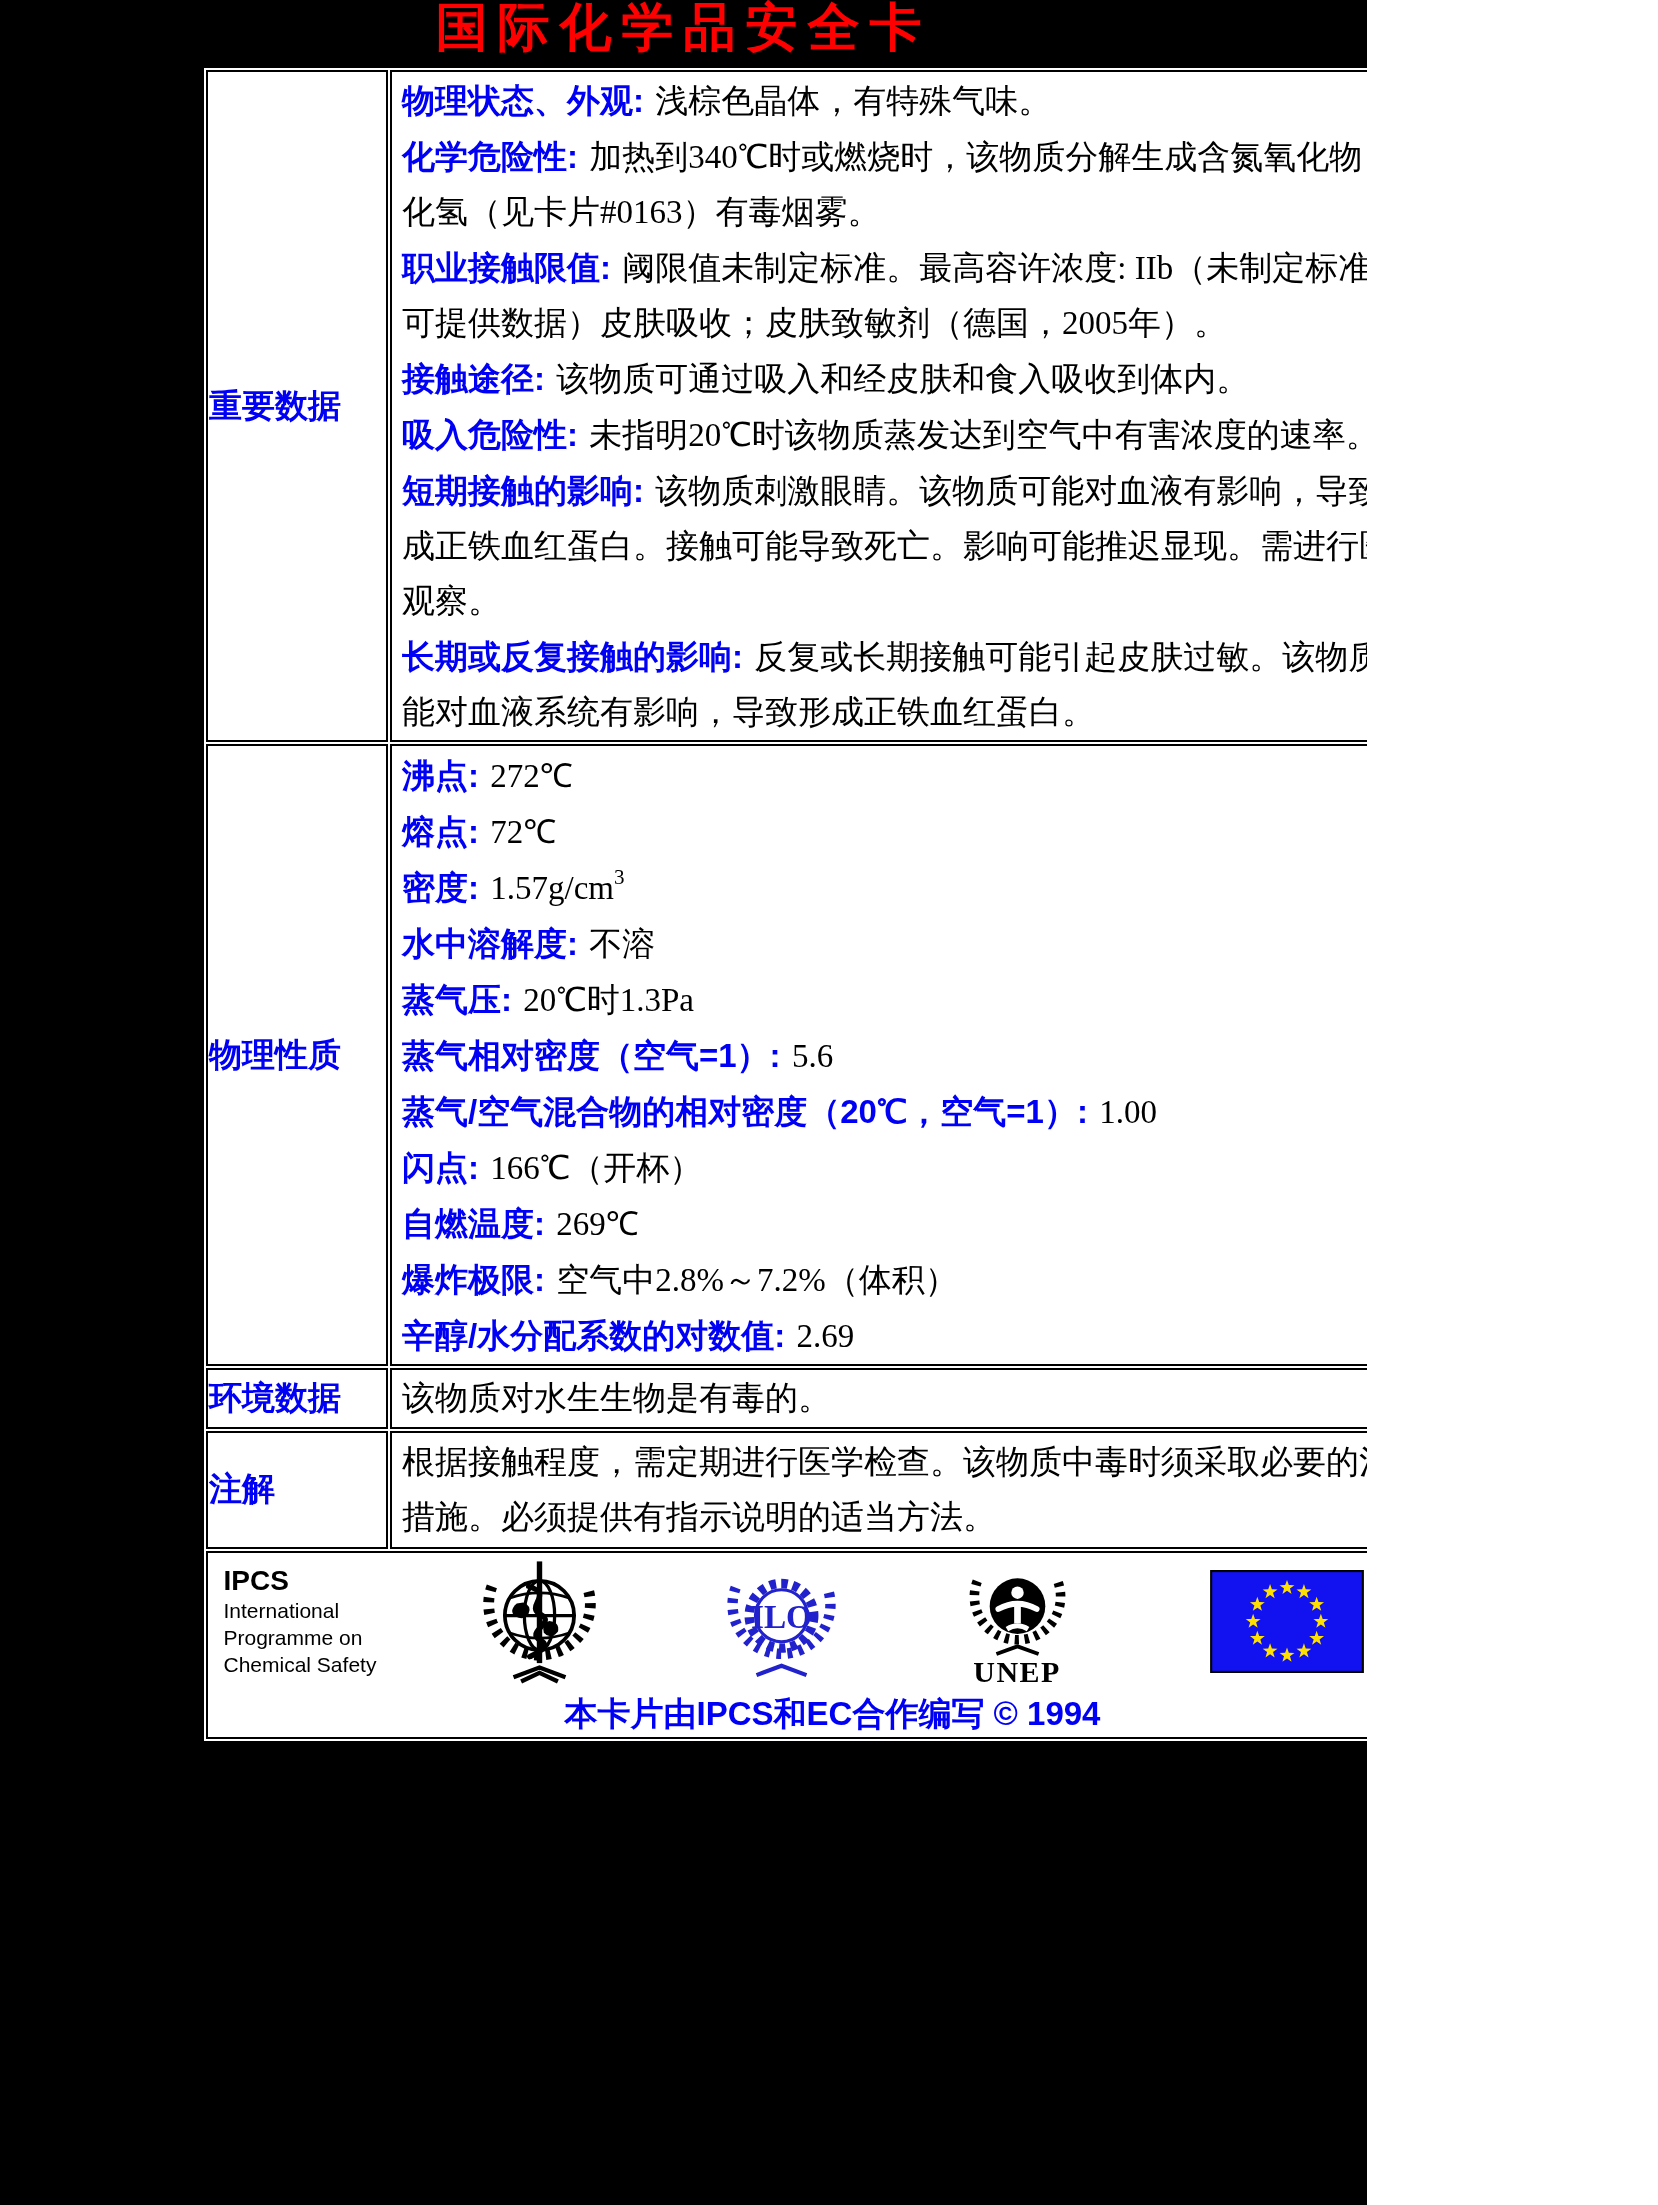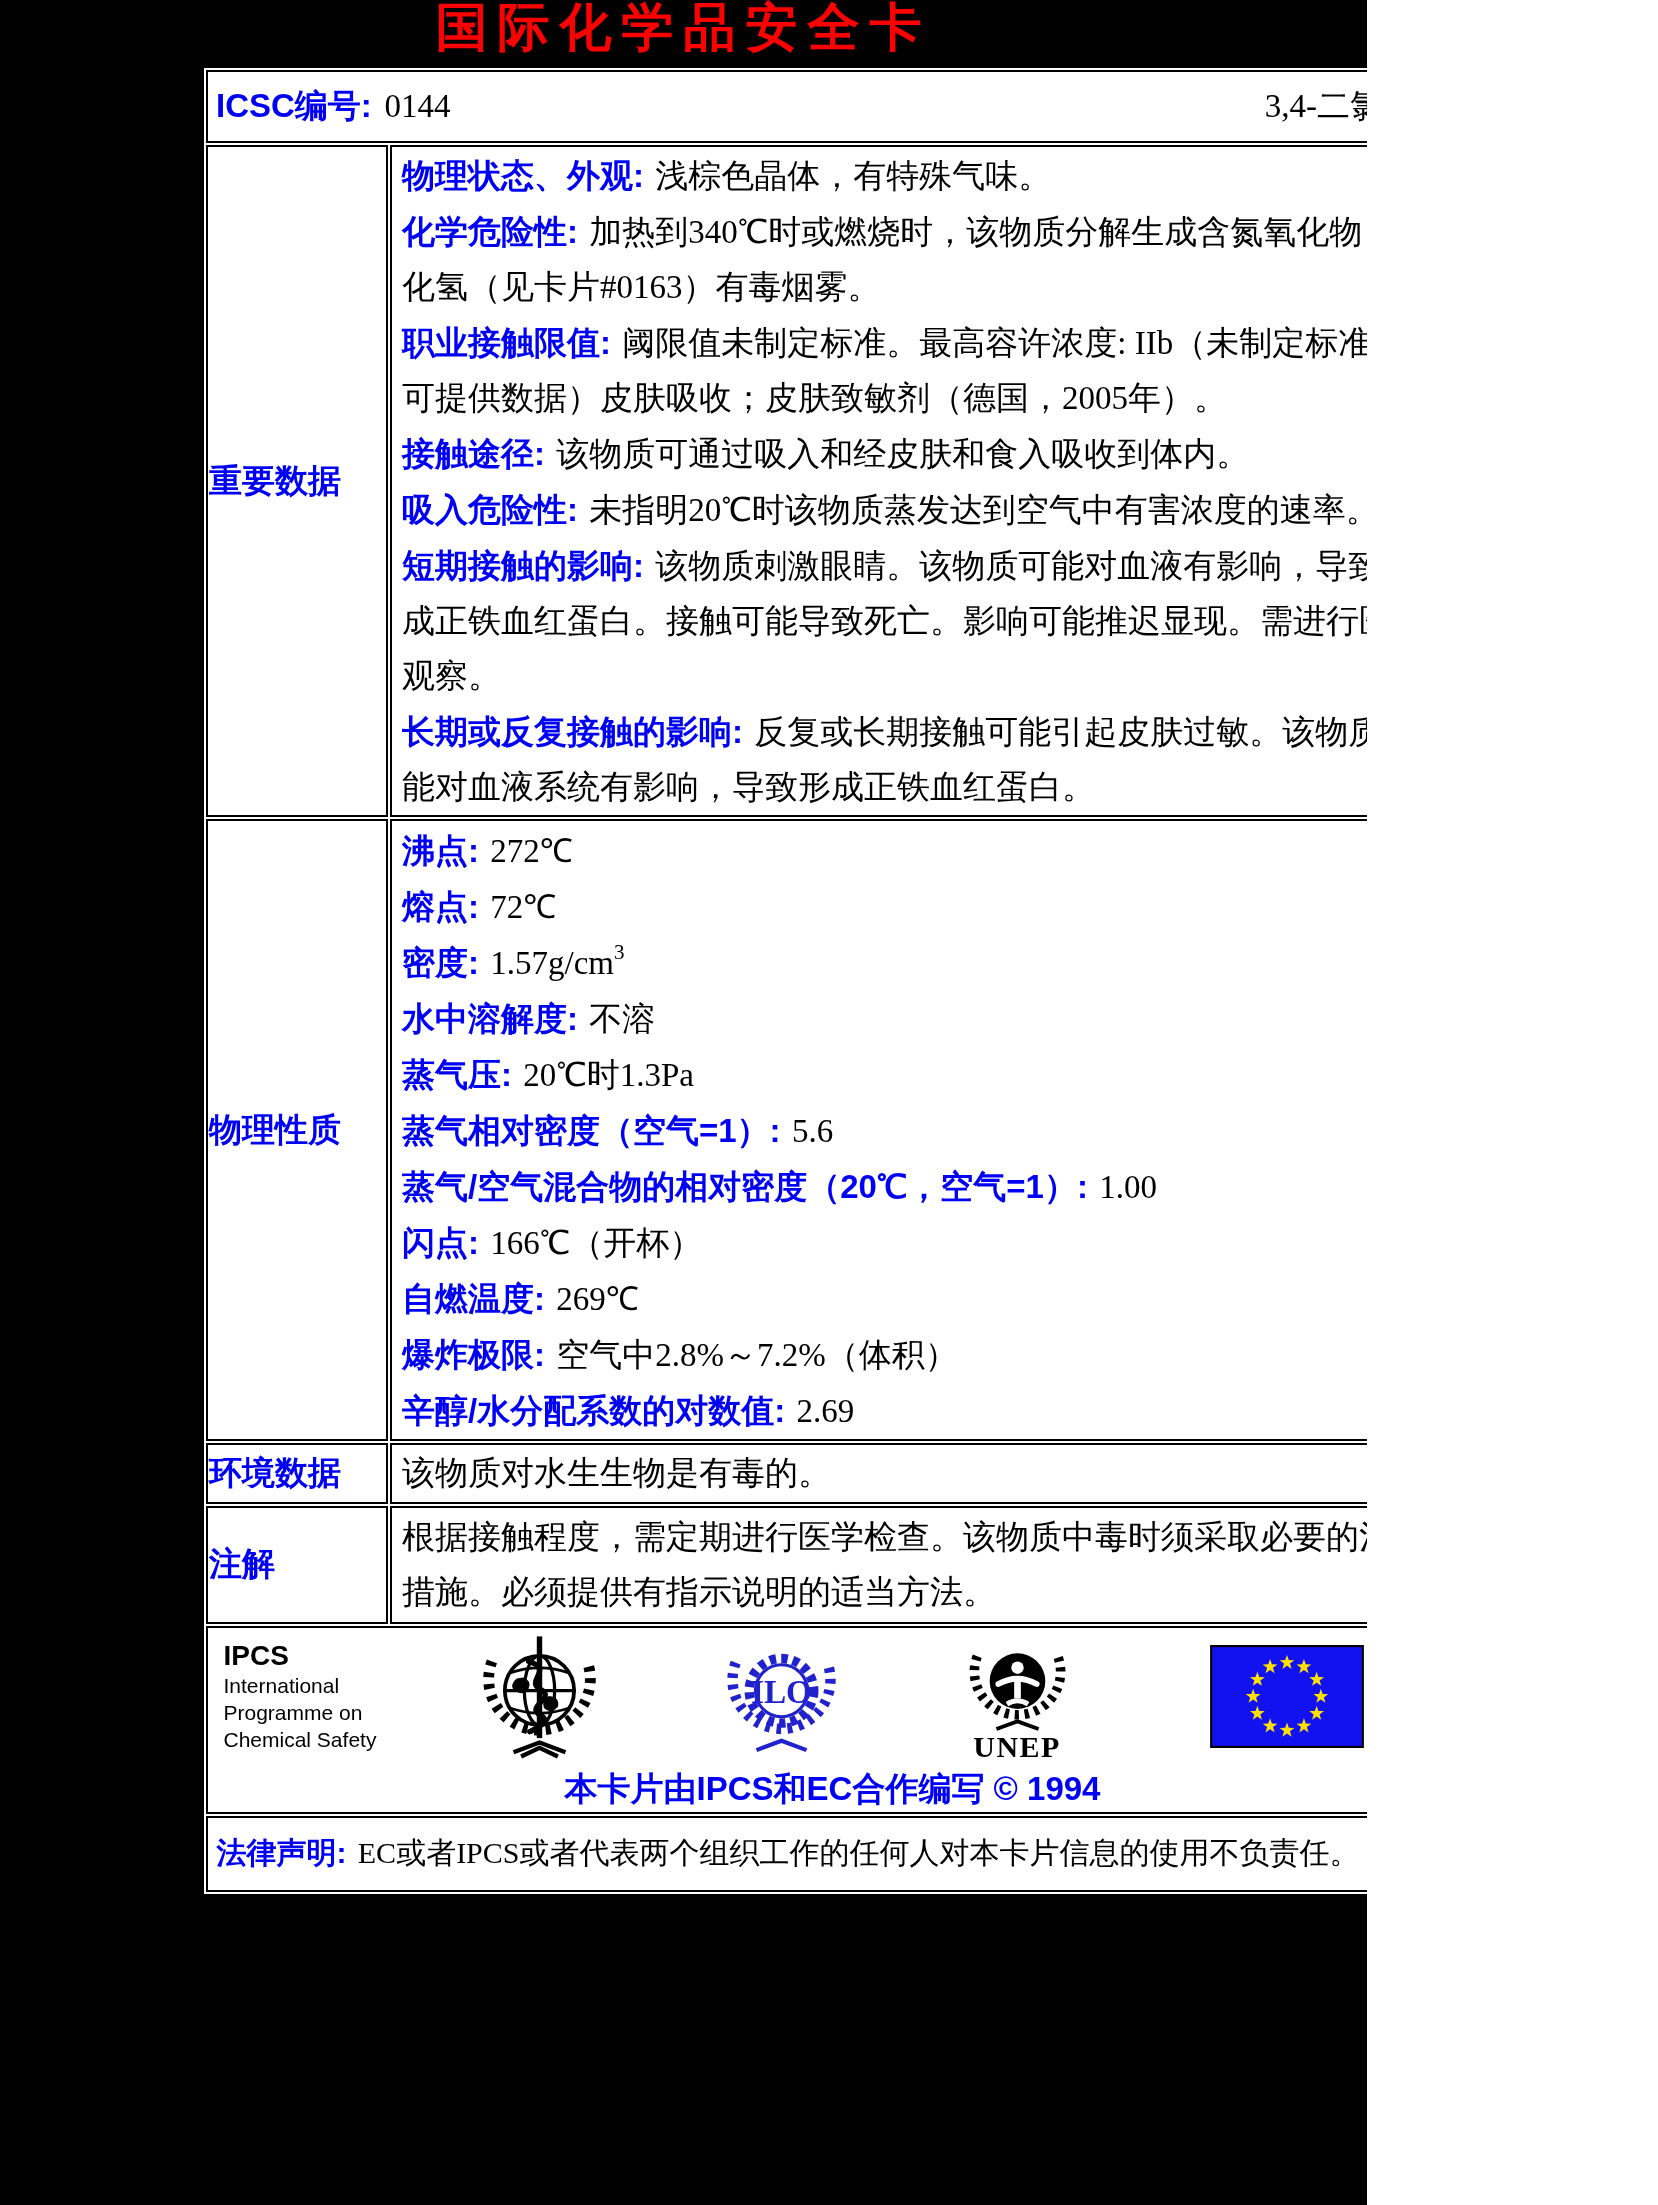--- a/index.html
+++ b/index.html
@@ -157,30 +157,20 @@
 
   <h1 class="doc-title">国际化学品安全卡</h1>
 
   <table class="card">
     <colgroup>
         <col style="width:182px">
         <col>
       </colgroup>
 
     <tbody>
-        <tr>
-      <td colspan="2" class="cell h-header">
-        <div class="hdr-flex">
-          <span>
-            <span class="hdr-label">ICSC编号:</span><span class="hdr-num">0144</span>
-          </span>
-          <span class="hdr-right">3,4-二氯苯胺</span>
-        </div>
-      </td>
-    </tr>
 
     <tr>
       <td class="cell label-cell h-important">重要数据</td>
       <td class="cell content-cell h-important">
         <div>
   <div class="kv-item"><span class="kv-label">物理状态、外观:</span><span class="kv-text">浅棕色晶体，有特殊气味。</span><sup class="kv-sup"></sup></div>
 
   <div class="kv-item"><span class="kv-label">化学危险性:</span><span class="kv-text">加热到340℃时或燃烧时，该物质分解生成含氮氧化物，氯化氢（见卡片#0163）有毒烟雾。</span><sup class="kv-sup"></sup></div>
 
   <div class="kv-item"><span class="kv-label">职业接触限值:</span><span class="kv-text">阈限值未制定标准。最高容许浓度: IIb（未制定标准，但可提供数据）皮肤吸收；皮肤致敏剂（德国，2005年）。</span><sup class="kv-sup"></sup></div>
@@ -300,21 +290,16 @@
             <use href="#eustar" transform="translate(67,97)"></use>
             <use href="#eustar" transform="translate(61,73)"></use>
             <use href="#eustar" transform="translate(67,49)"></use>
             <use href="#eustar" transform="translate(85,31)"></use>
           </svg>
         </div>
         <div class="credit-line">本卡片由IPCS和EC合作编写 © 1994</div>
       </td>
     </tr>
 
-    <tr>
-      <td colspan="2" class="cell legal-cell h-legal">
-        <span class="legal-label">法律声明:</span><span class="legal-text">EC或者IPCS或者代表两个组织工作的任何人对本卡片信息的使用不负责任。</span>
-      </td>
-    </tr>
   </tbody>
     </table>
 </div>
 
 
 </body></html>

